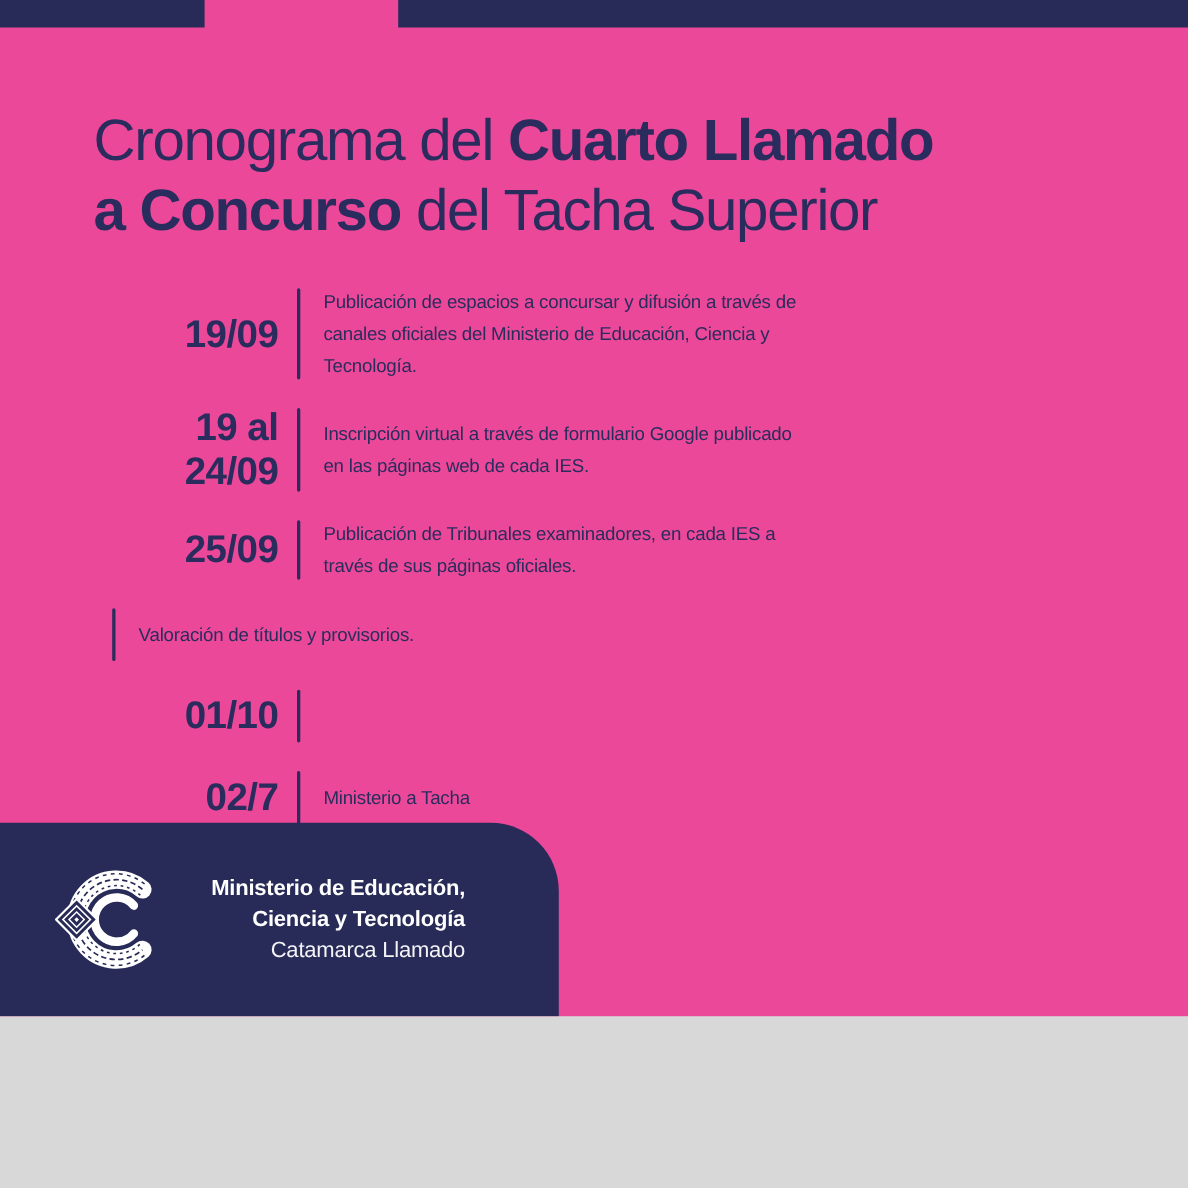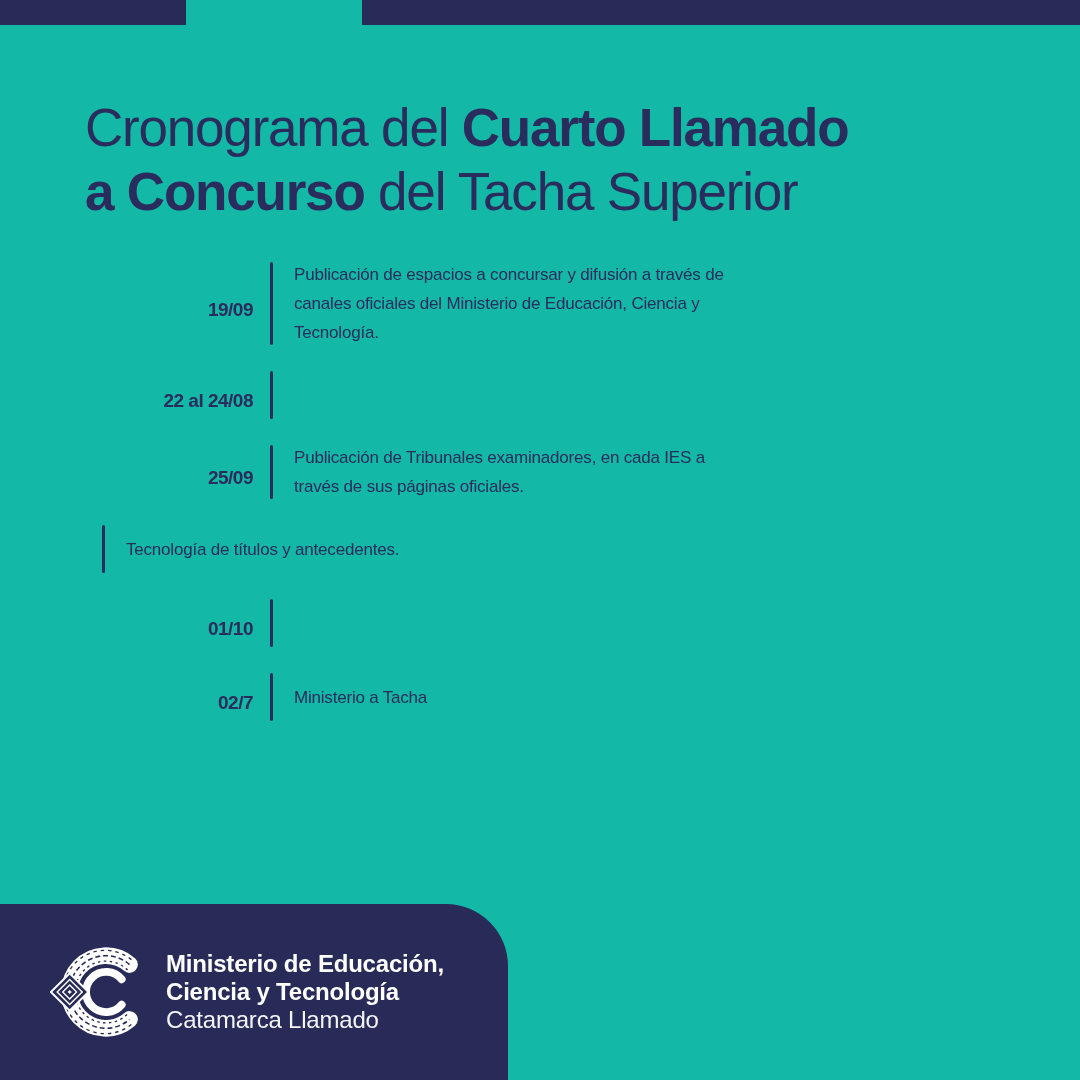--- a/index.html
+++ b/index.html
@@ -1,20 +1,20 @@
 <!DOCTYPE html>
 <html><head>
 <meta charset="utf-8">
 <style>
   html, body { margin: 0; padding: 0; background: #d8d8d8; }
   .canvas {
     position: relative;
     width: 1080px;
-    height: 1080px;
-    background: #14b8a6;
+    height: 924px;
+    background: #ec4899;
     overflow: hidden;
     font-family: "Liberation Sans", sans-serif;
     color: #292C5C;
   }
 
   
   .topbar-seg {
     position: absolute;
     top: 0;
     height: 25px;
@@ -50,24 +50,23 @@
   }
   .row {
     display: flex;
     align-items: center;
   }
   .row-date {
     width: 168px;
     flex: 0 0 168px;
     text-align: right;
     font-weight: 700;
-    font-size: 19px;
+    font-size: 35px;
     letter-spacing: -0.5px;
     color: #292C5C;
-    margin-top: 12px;
   }
   .row-divider {
     width: 3px;
     flex: 0 0 3px;
     align-self: stretch;
     min-height: 48px;
     margin: 2px 0 2px 17px;
     background: #292C5C;
     border-radius: 2px;
   }
@@ -90,25 +89,26 @@
     height: 176px;
     background: #282B58;
     border-radius: 0 62px 0 0;
     display: flex;
     align-items: center;
     box-sizing: border-box;
     padding-left: 50px;
   }
   .logo { flex: 0 0 auto; display: block; }
   .brand-text {
-    margin-left: 8px;
+    margin-left: 34px;
     color: #ffffff;
-    font-size: 24px;
+    font-size: 20px;
     line-height: 28px;
     letter-spacing: -0.2px;
+    text-align: right;
   }
   .brand-text .b { font-weight: 700; }
   .brand-text .r { font-weight: 400; opacity: 0.95; }
 </style>
 </head>
 <body>
 
 <div class="canvas">
 
   <div class="topbar-seg topbar-left"></div>
@@ -121,34 +121,36 @@
 
     <div class="row">
       <div class="row-date">19/09</div>
       <div class="row-divider"></div>
       <div class="row-desc">Publicación de espacios a concursar y difusión a través de
 canales oficiales del Ministerio de Educación, Ciencia y
 Tecnología.</div>
     </div>
 
     <div class="row">
-      <div class="row-date">22 al 24/08</div>
+      <div class="row-date">19 al 24/09</div>
       <div class="row-divider"></div>
+      <div class="row-desc">Inscripción virtual a través de formulario Google publicado
+en las páginas web de cada IES.</div>
     </div>
 
     <div class="row">
       <div class="row-date">25/09</div>
       <div class="row-divider"></div>
       <div class="row-desc">Publicación de Tribunales examinadores, en cada IES a
 través de sus páginas oficiales.</div>
     </div>
 
     <div class="row">
       <div class="row-divider"></div>
-      <div class="row-desc">Tecnología de títulos y antecedentes.</div>
+      <div class="row-desc">Valoración de títulos y provisorios.</div>
     </div>
 
     <div class="row">
       <div class="row-date">01/10</div>
       <div class="row-divider"></div>
     </div>
 
     <div class="row">
       <div class="row-date">02/7</div>
       <div class="row-divider"></div>

